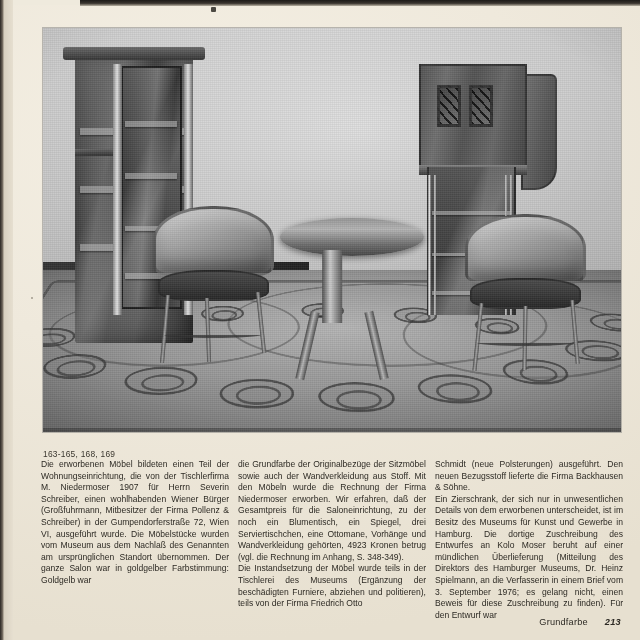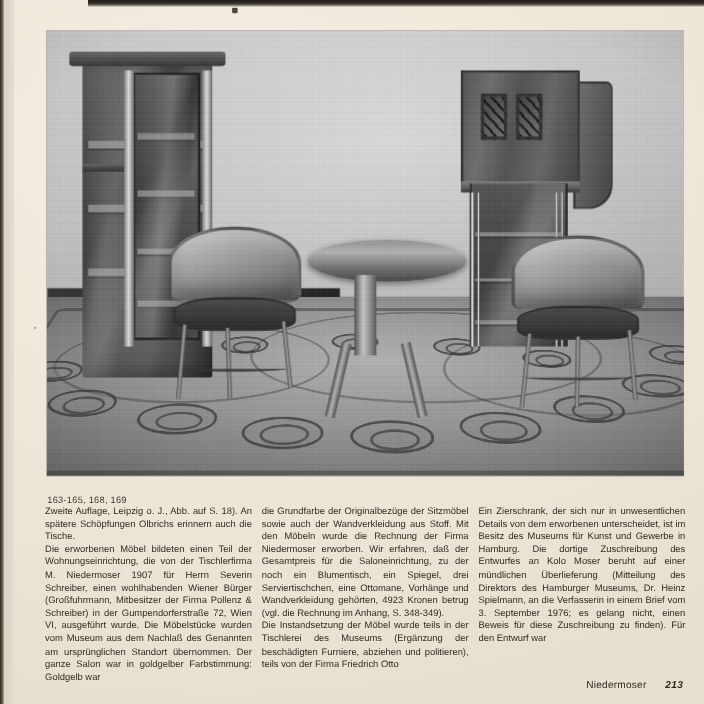--- a/index.html
+++ b/index.html
@@ -359,33 +359,33 @@
 
     <div class="grain"></div>
     <div class="photo-vign"></div>
   </div>
 
   <div id="caption">163-165, 168, 169</div>
 
   <div id="cols">
 
     <div class="col">
-      <p>Zweite Auflage, Leipzig o. J., Abb. auf S. 18). An spätere Schöpfungen Olbrichs erinnern auch die Tische.</p>
       <p>Die erworbenen Möbel bildeten einen Teil der Wohnungseinrichtung, die von der Tischlerfirma M. Niedermoser 1907 für Herrn Severin Schreiber, einen wohlhabenden Wiener Bürger (Großfuhrmann, Mitbesitzer der Firma Pollenz &amp; Schreiber) in der Gumpendorferstraße 72, Wien VI, ausgeführt wurde. Die Möbelstücke wurden vom Museum aus dem Nachlaß des Genannten am ursprünglichen Standort übernommen. Der ganze Salon war in goldgelber Farbstimmung: Goldgelb war</p>
     </div>
 
     <div class="col">
       <p>die Grundfarbe der Originalbezüge der Sitzmöbel sowie auch der Wandverkleidung aus Stoff. Mit den Möbeln wurde die Rechnung der Firma Niedermoser erworben. Wir erfahren, daß der Gesamtpreis für die Saloneinrichtung, zu der noch ein Blumentisch, ein Spiegel, drei Serviertischchen, eine Ottomane, Vorhänge und Wandverkleidung gehörten, 4923 Kronen betrug (vgl. die Rechnung im Anhang, S. 348-349).</p>
       <p>Die Instandsetzung der Möbel wurde teils in der Tischlerei des Museums (Ergänzung der beschädigten Furniere, abziehen und politieren), teils von der Firma Friedrich Otto</p>
     </div>
 
     <div class="col">
+      <p>Schmidt (neue Polsterungen) ausgeführt. Den neuen Bezugsstoff lieferte die Firma Backhausen &amp; Söhne.</p>
       <p>Ein Zierschrank, der sich nur in unwesentlichen Details von dem erworbenen unterscheidet, ist im Besitz des Museums für Kunst und Gewerbe in Hamburg. Die dortige Zuschreibung des Entwurfes an Kolo Moser beruht auf einer mündlichen Überlieferung (Mitteilung des Direktors des Hamburger Museums, Dr. Heinz Spielmann, an die Verfasserin in einem Brief vom 3. September 1976; es gelang nicht, einen Beweis für diese Zuschreibung zu finden). Für den Entwurf war</p>
     </div>
 
   </div>
 
   <div id="footer">
-    <span class="rh">Niedermoser</span>
+    <span class="rh">Grundfarbe</span>
     <span class="pg">213</span>
   </div>
 
 </div>
 
 </body></html>

